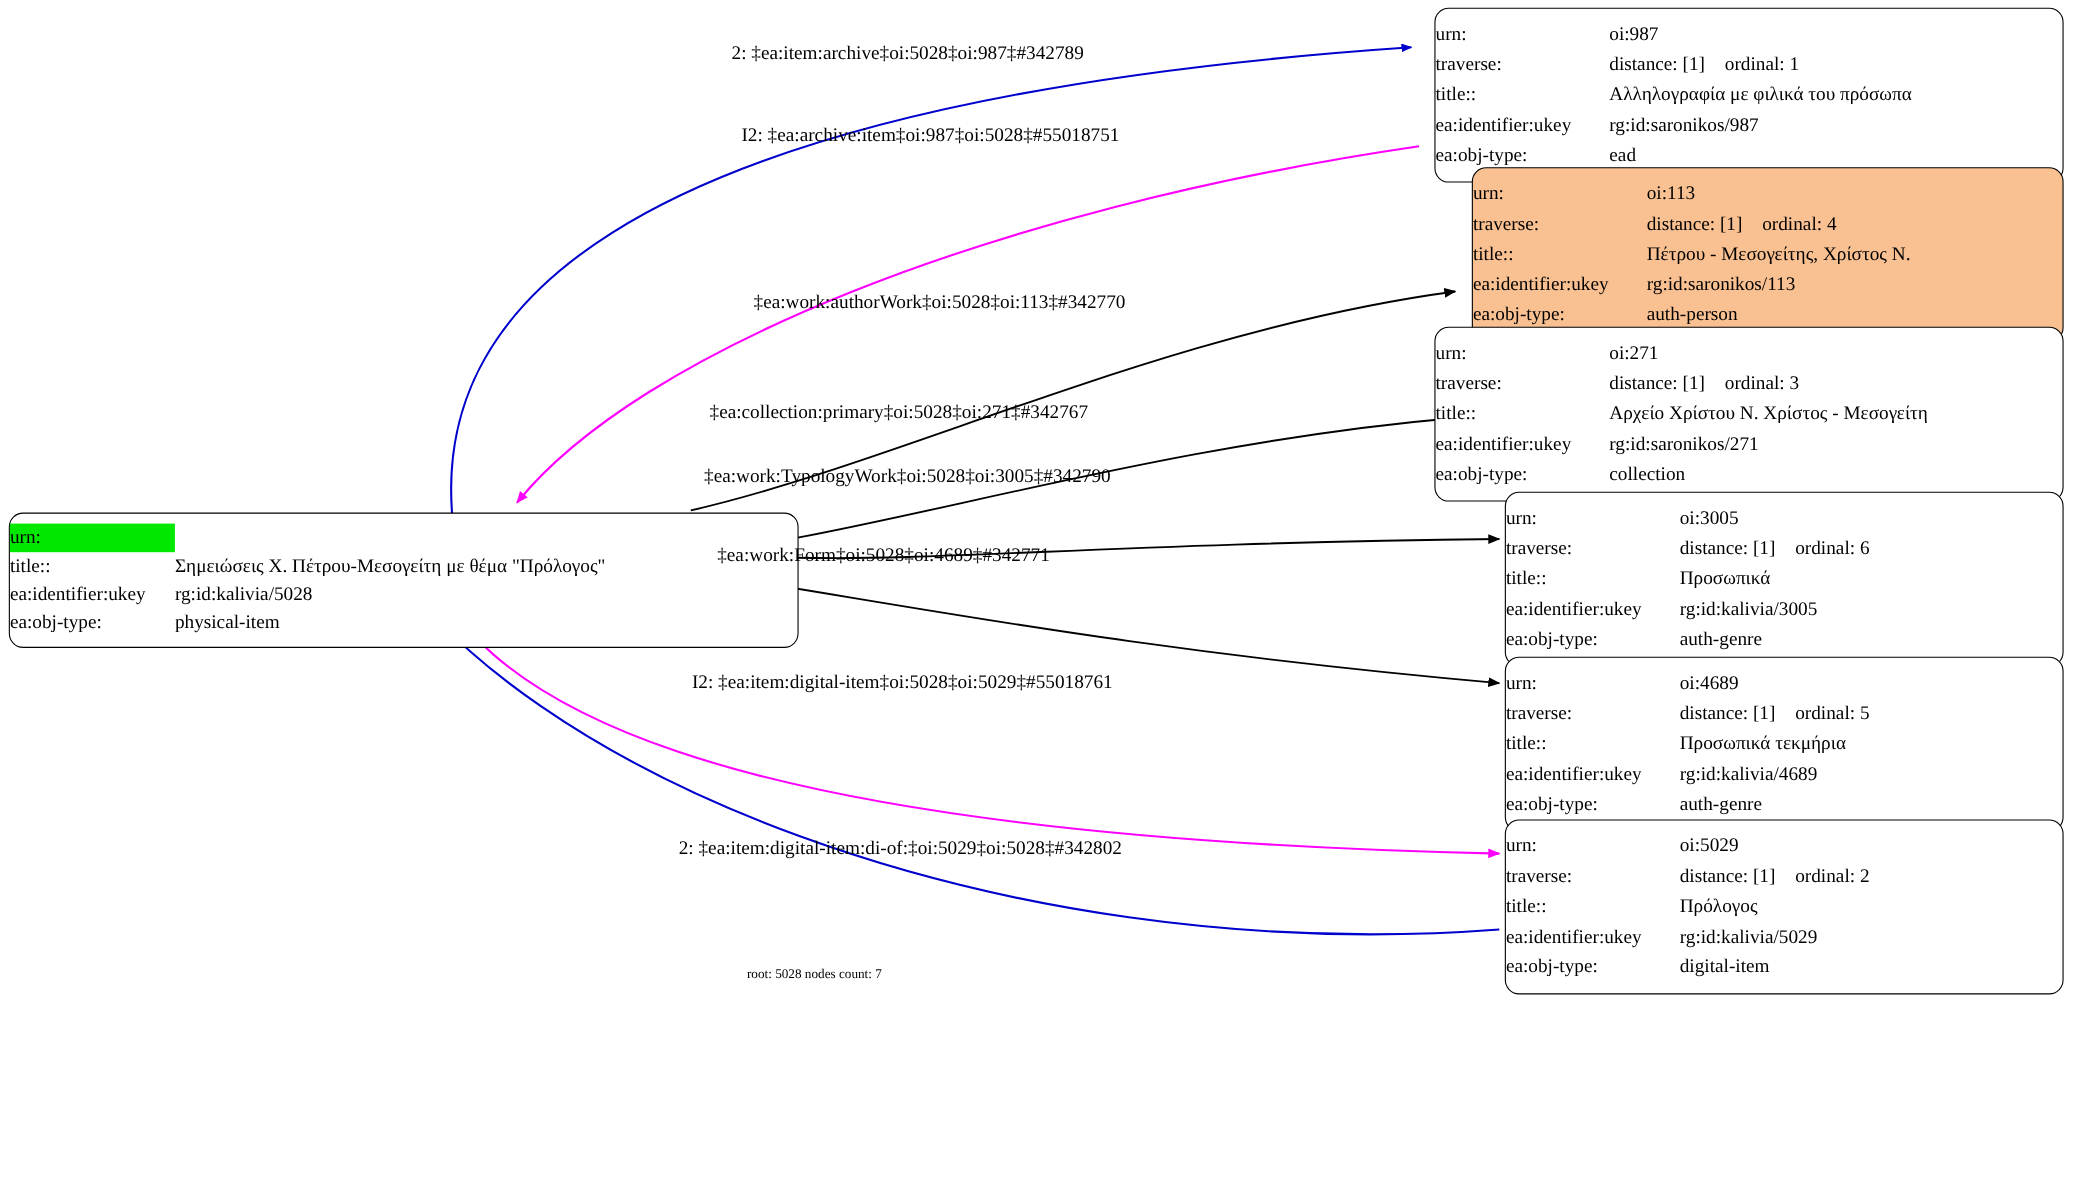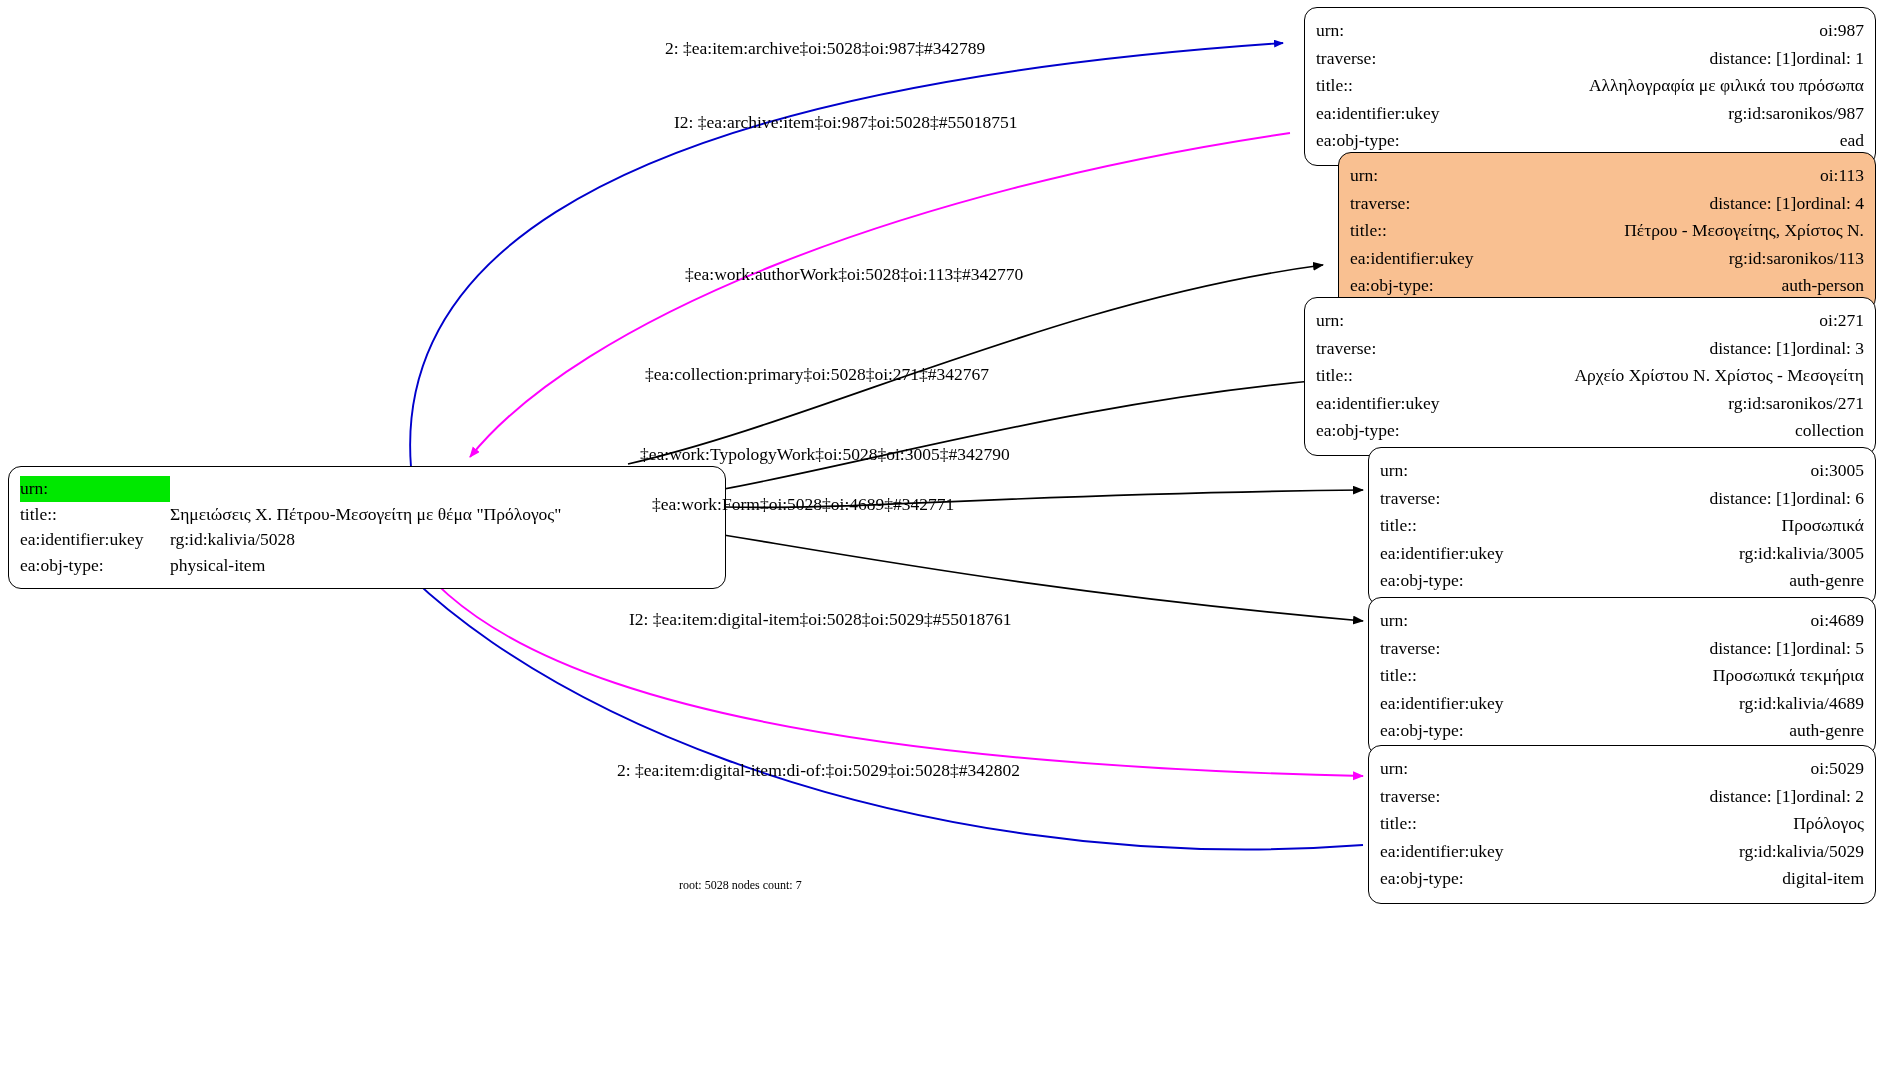--- a/index.html
+++ b/index.html
@@ -2,41 +2,41 @@
 <html><head>
 <meta charset="utf-8">
 <style>
   html,body{margin:0;padding:0;background:#ffffff;}
   body{width:1887px;height:1089px;position:relative;overflow:hidden;
        font-family:"Liberation Serif","DejaVu Serif",serif;color:#000;}
   #canvas{position:absolute;inset:0;width:1887px;height:1089px;}
   svg.edges{position:absolute;left:0;top:0;width:1887px;height:1089px;pointer-events:none;}
 
   .node{position:absolute;box-sizing:border-box;border:1.4px solid #000;
-        border-radius:13px;background:#fff;padding:9px 11px 10px 11px;}
+        border-radius:13px;background:#fff;padding:9px 11px 10px 0;}
   .node.green-root{border-radius:13px;}
   .node.orange{background:#f9c091;}
 
   .row{display:flex;align-items:baseline;line-height:1.0;white-space:nowrap;}
   .row .k{font-size:17.5px;}
   .row .v{font-size:17.5px;}
   .hl{background:#00e800;}
   .node.orange .row{background:transparent;}
 
   
   .green-root .row .k{width:150px;flex:0 0 150px;}
   .green-root .row .v{flex:0 0 auto;}
   .green-root .row{padding:4px 0 4px 0;}
   .green-root .row.first{padding:0;}
   .green-root .row.first .k,.green-root .row.first .v{padding:4px 0 4px 0;}
 
   
   .sat .row{padding:5px 0;}
   .sat .row .k{width:158px;flex:0 0 158px;}
-  .sat .row .v{flex:1 1 auto;text-align:right;}
+  .sat .row .v{flex:1 1 auto;}
   .sat .row .v .d1{display:inline-block;width:105px;}
 
   .elabel{position:absolute;font-size:17.5px;white-space:nowrap;line-height:1;}
   .footer{position:absolute;font-size:12px;white-space:nowrap;}
 </style>
 </head>
 <body>
 
 <div id="canvas">
 
@@ -227,21 +227,21 @@
   </div>
 
   <div class="elabel" style="left:665px;top:40px;">2: ‡ea:item:archive‡oi:5028‡oi:987‡#342789</div>
 
   <div class="elabel" style="left:674px;top:114px;">I2: ‡ea:archive:item‡oi:987‡oi:5028‡#55018751</div>
 
   <div class="elabel" style="left:685px;top:254px;margin-top:12px;">‡ea:work:authorWork‡oi:5028‡oi:113‡#342770</div>
 
   <div class="elabel" style="left:645px;top:366px;">‡ea:collection:primary‡oi:5028‡oi:271‡#342767</div>
 
-  <div class="elabel" style="left:640px;top:446px;">‡ea:work:TypologyWork‡oi:5028‡oi:3005‡#342790</div>
+  <div class="elabel" style="left:640px;top:424px;">‡ea:work:TypologyWork‡oi:5028‡oi:3005‡#342790</div>
 
   <div class="elabel" style="left:652px;top:496px;">‡ea:work:Form‡oi:5028‡oi:4689‡#342771</div>
 
   <div class="elabel" style="left:629px;top:611px;">I2: ‡ea:item:digital-item‡oi:5028‡oi:5029‡#55018761</div>
 
   <div class="elabel" style="left:617px;top:762px;">2: ‡ea:item:digital-item:di-of:‡oi:5029‡oi:5028‡#342802</div>
 
   <div class="footer" style="left:679px;top:878px;">root: 5028 nodes count: 7</div>
 
 </div>

